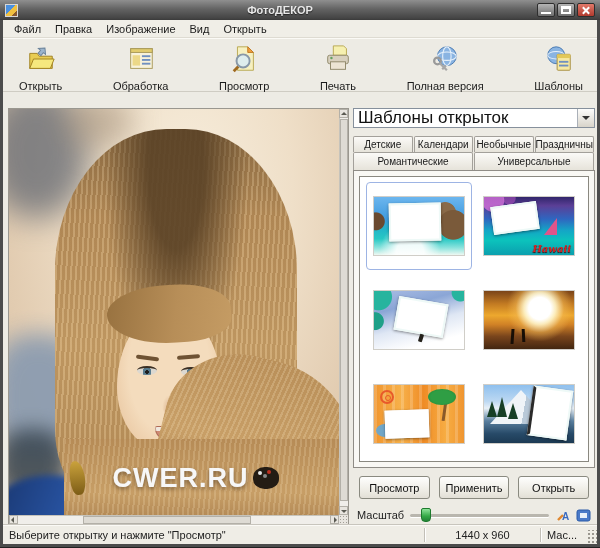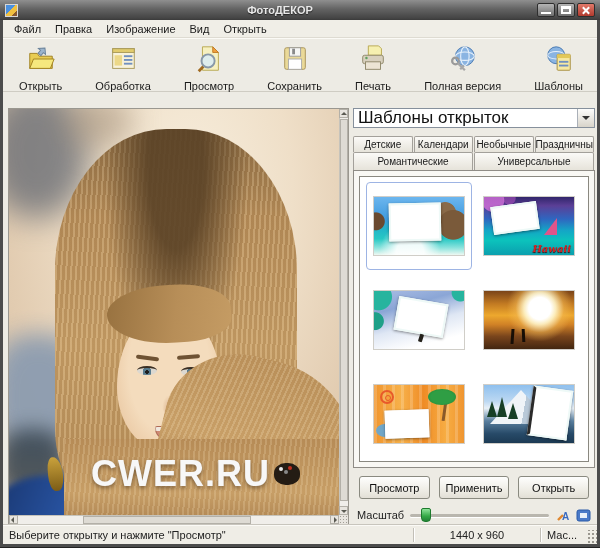--- a/index.html
+++ b/index.html
@@ -70,21 +70,21 @@
   .p-brow.l{left:127px;top:247px;transform:rotate(7deg);}
   .p-brow.r{left:168px;top:246px;transform:rotate(-5deg);}
   .p-eye{width:20px;height:9px;border-radius:50%;border-top:2px solid #3a2e22;
     background:radial-gradient(circle at 50% 55%,#1e1e1e 0 2px,#567a8d 2px 4.5px,#dcd8d0 4.5px 100%);}
   .p-eye.l{left:128px;top:257px;} .p-eye.r{left:172px;top:258px;}
   .p-nose{left:153px;top:286px;width:14px;height:20px;border-radius:50%;
     background:radial-gradient(ellipse at 50% 70%,rgba(198,146,104,.55),rgba(198,146,104,0) 70%);}
   .p-smile{left:146px;top:317px;width:42px;height:14px;border-radius:4px 4px 22px 22px;
     background:linear-gradient(180deg,#f0e8de 0 34%,#cd8973 34%);border:1px solid rgba(140,70,50,.45);}
   .p-wm{left:0;right:0;bottom:20px;display:flex;align-items:center;justify-content:center;gap:4px;}
-  .p-wm .txt{font-size:36px;font-weight:bold;color:#f7f7f7;letter-spacing:1px;
+  .p-wm .txt{font-size:27px;font-weight:bold;color:#f7f7f7;letter-spacing:1px;
     text-shadow:0 2px 4px rgba(60,40,20,.55),0 0 1px rgba(255,255,255,.4);margin-left:24px;}
   .mascot-l{width:15px;height:34px;border-radius:40% 70% 45% 55%;
     background:linear-gradient(#caa23c,#7c5c16);transform:rotate(-4deg);}
   .mascot-r{width:26px;height:22px;border-radius:45%;background:#241c14;position:relative;}
   .mascot-r:after{content:"";position:absolute;left:5px;top:4px;width:4px;height:4px;border-radius:50%;
     background:#e8e8e8;box-shadow:9px -1px 0 #c03020,5px 3px 0 #888;}
   
   .vsb{position:absolute;right:0;top:0;width:9px;height:406px;background:#f0eeea;border-left:1px solid #c6c3bb;}
   .hsb{position:absolute;left:0;bottom:0;height:9px;width:330px;background:#f0eeea;border-top:1px solid #c6c3bb;}
   .sbtn{position:absolute;width:9px;height:9px;background:#e8e5df;border:1px solid #b3b0a8;}
@@ -178,21 +178,21 @@
   .zlabel{font-size:11px;color:#222;}
   .ztrack{flex:1;height:3px;border-radius:2px;background:#b9b6ae;box-shadow:0 1px 0 #fff;position:relative;}
   .zthumb{position:absolute;left:8%;top:-6px;width:10px;height:14px;border-radius:2px 2px 4px 4px;
     border:1px solid #1d7a2d;background:linear-gradient(#8fe49a,#34a846 60%,#238236);}
   .zicon{width:15px;height:15px;}
   
   .statusbar{position:absolute;left:0;right:0;bottom:0;height:20px;background:#efede6;
     border-top:1px solid #c8c5bd;box-shadow:0 1px 0 #fbfaf6 inset;display:flex;align-items:center;font-size:11px;color:#222;}
   .scell{height:14px;display:flex;align-items:center;}
   .s-msg{flex:1;padding-left:6px;}
-  .s-res{width:127px;justify-content:center;border-left:1px solid #c2bfb7;box-shadow:1px 0 0 #fff inset;text-align:center;}
+  .s-res{width:116px;justify-content:center;border-left:1px solid #c2bfb7;box-shadow:1px 0 0 #fff inset;text-align:center;}
   .s-right{width:44px;padding-left:6px;border-left:1px solid #c2bfb7;box-shadow:1px 0 0 #fff inset;}
   .grip{width:11px;height:14px;align-self:flex-end;margin-left:2px;
     background-image:radial-gradient(#9a978f 1px,transparent 1.3px);background-size:4px 4px;background-position:1px 2px;}
 </style>
 </head>
 <body>
 
 <div class="window">
 
   <div class="titlebar">
@@ -242,29 +242,20 @@
         <span class="tlabel">Обработка</span>
       </div>
       <div class="tbtn">
         <span><svg viewBox="0 0 32 32" width="32" height="30">
           <path d="M9 3 h11 l6 6 v19 h-17 z" fill="#f6f0c0" stroke="#b8a850"></path>
           <path d="M20 3 l6 6 h-6 z" fill="#f0a040" stroke="#c07820"></path>
           <line x1="10" y1="24" x2="5" y2="29" stroke="#a06a20" stroke-width="3"></line>
           <circle cx="15" cy="18" r="7" fill="#d8ecf8" fill-opacity=".8" stroke="#8898a8" stroke-width="2"></circle>
         </svg></span>
         <span class="tlabel">Просмотр</span>
-      </div>
-      <div class="tbtn">
-        <span><svg viewBox="0 0 32 32" width="32" height="30">
-          <rect x="5" y="4" width="22" height="23" rx="2" fill="#ead998" stroke="#a89258"></rect>
-          <rect x="10" y="4" width="12" height="9" fill="#f6f6f4" stroke="#9a9a9a"></rect>
-          <rect x="13" y="5" width="3" height="6" fill="#8a8a8a"></rect>
-          <rect x="9" y="16" width="14" height="11" fill="#ffffff" stroke="#aaa"></rect>
-        </svg></span>
-        <span class="tlabel">Сохранить</span>
       </div>
       <div class="tbtn">
         <span><svg viewBox="0 0 32 32" width="32" height="30">
           <path d="M11 2 h11 l3 3 v7 h-14 z" fill="#f6f0b0" stroke="#b8a850"></path>
           <rect x="5" y="12" width="22" height="9" rx="2" fill="#d8d0be" stroke="#8e8668"></rect>
           <rect x="8" y="19" width="16" height="8" fill="#ece4d4" stroke="#8e8668"></rect>
           <circle cx="9" cy="15" r="1.3" fill="#60a060"></circle>
         </svg></span>
         <span class="tlabel">Печать</span>
       </div>

